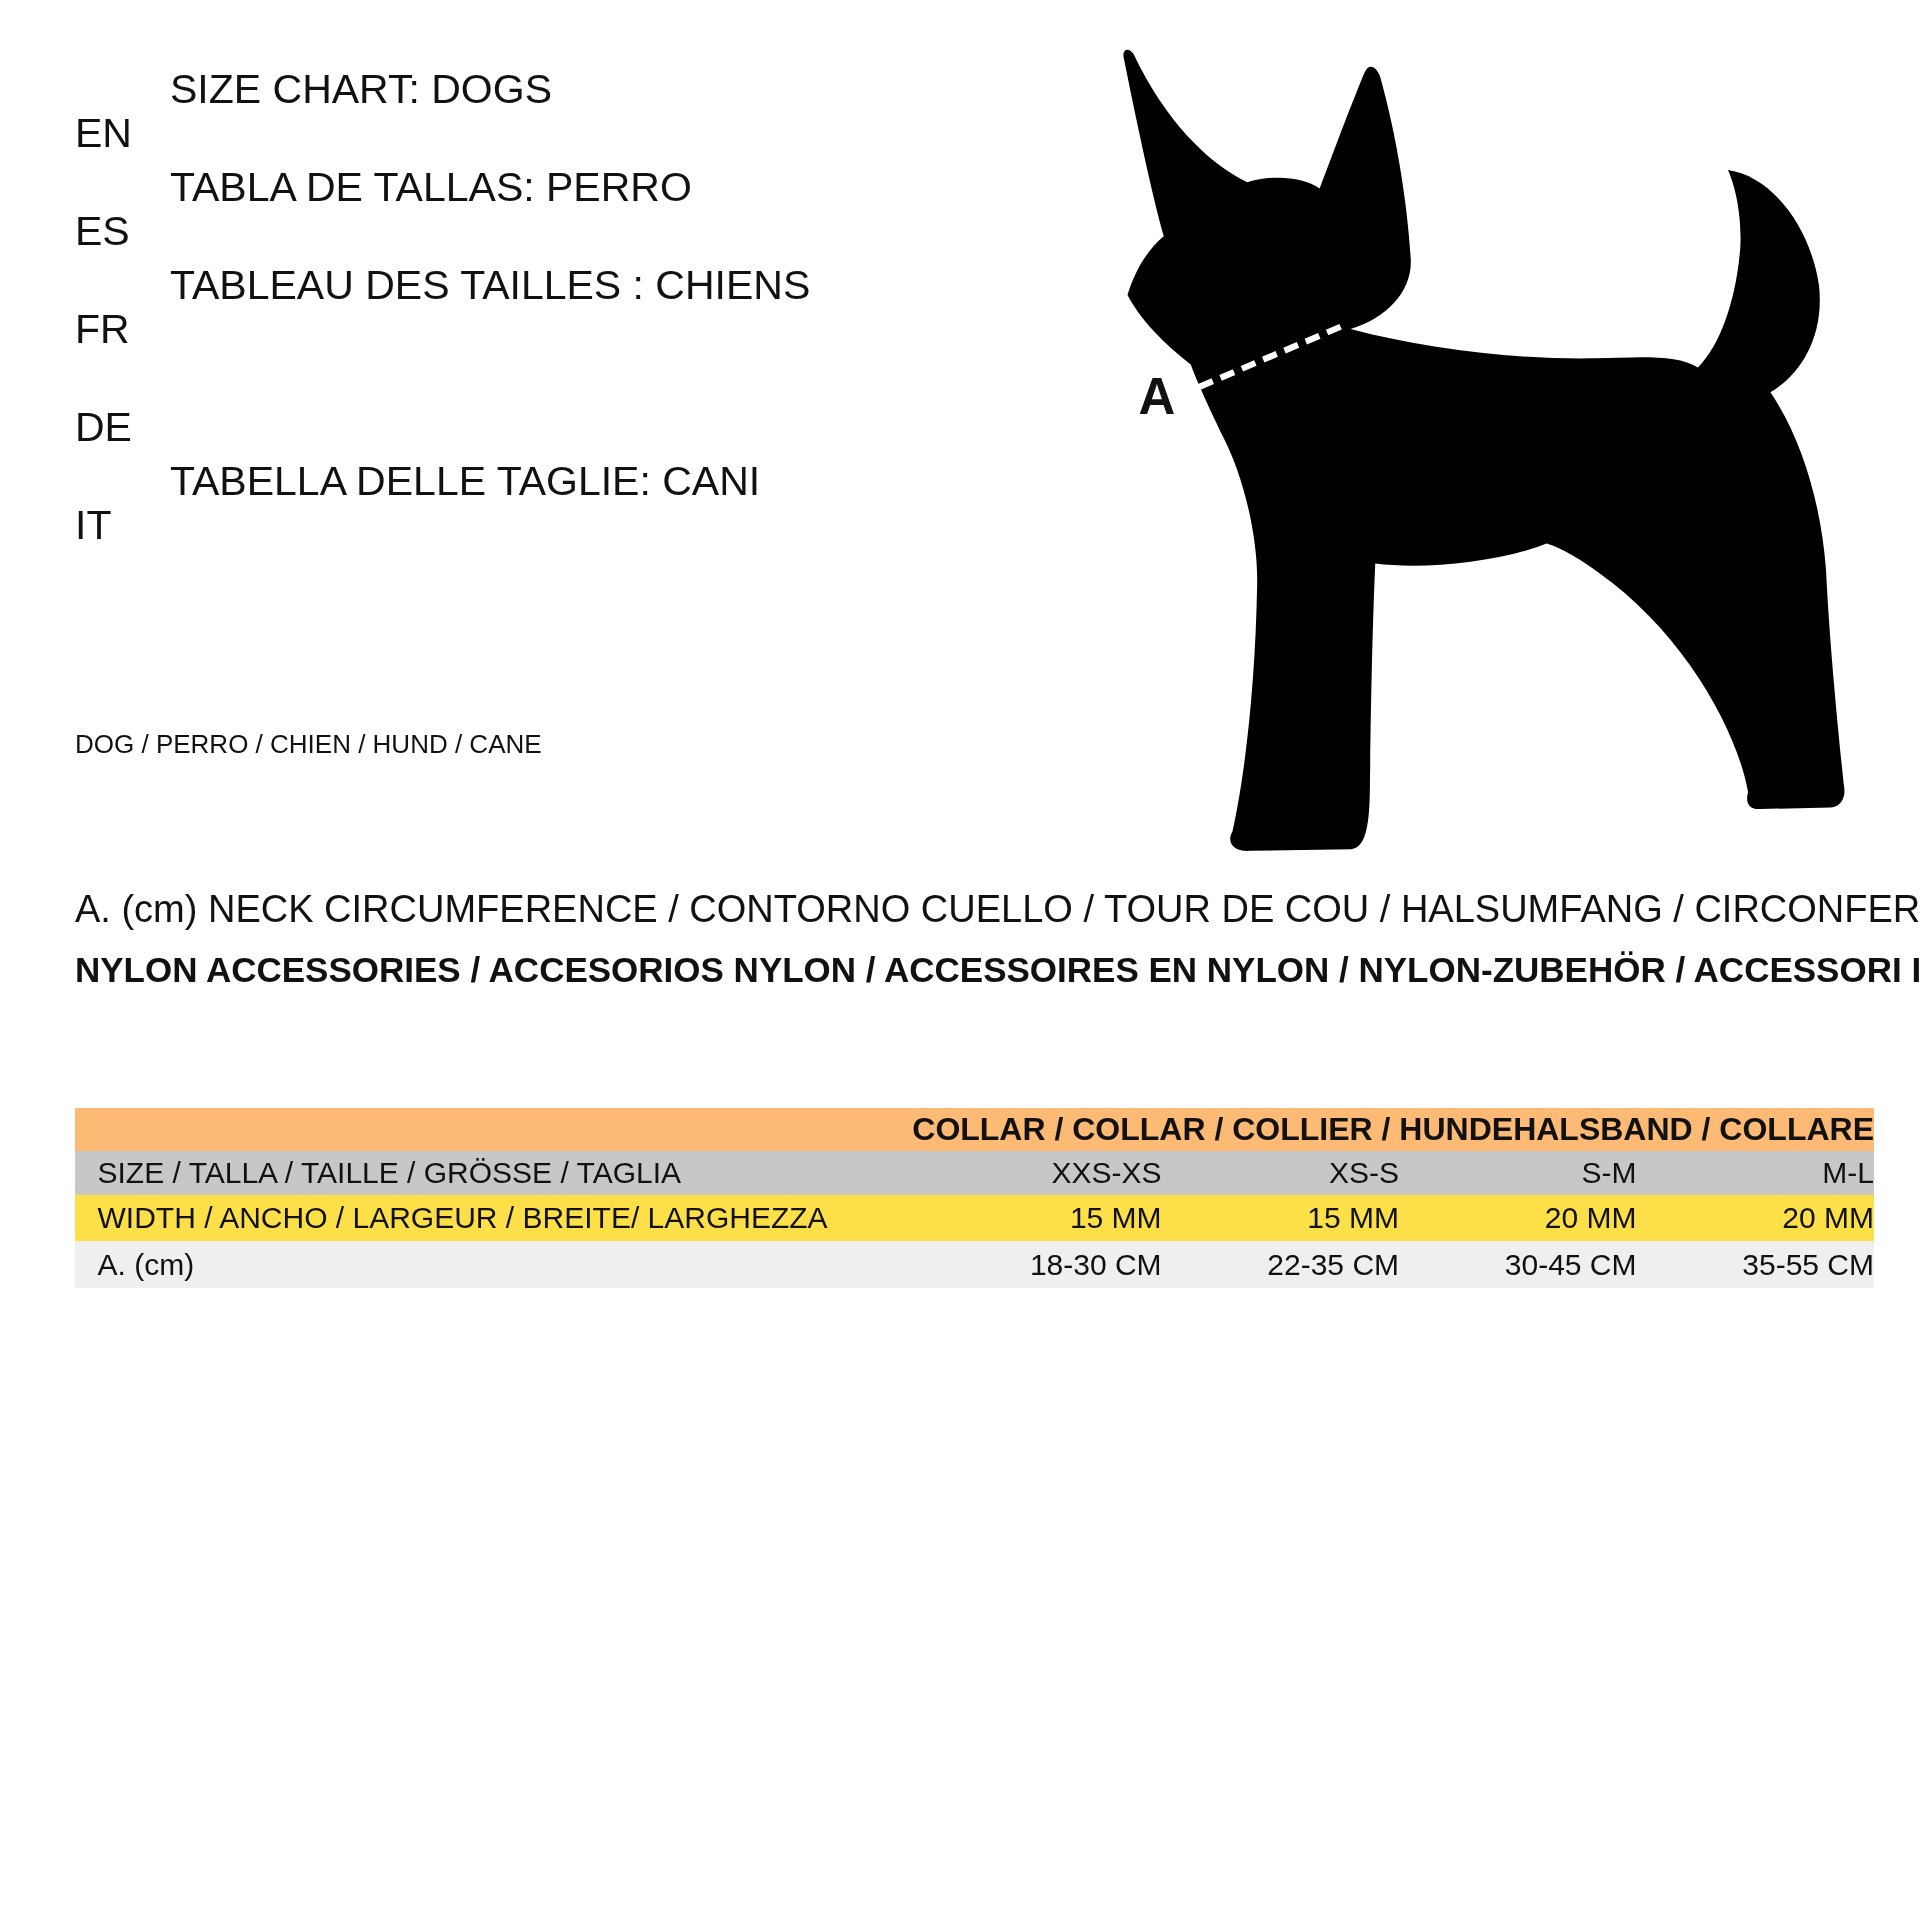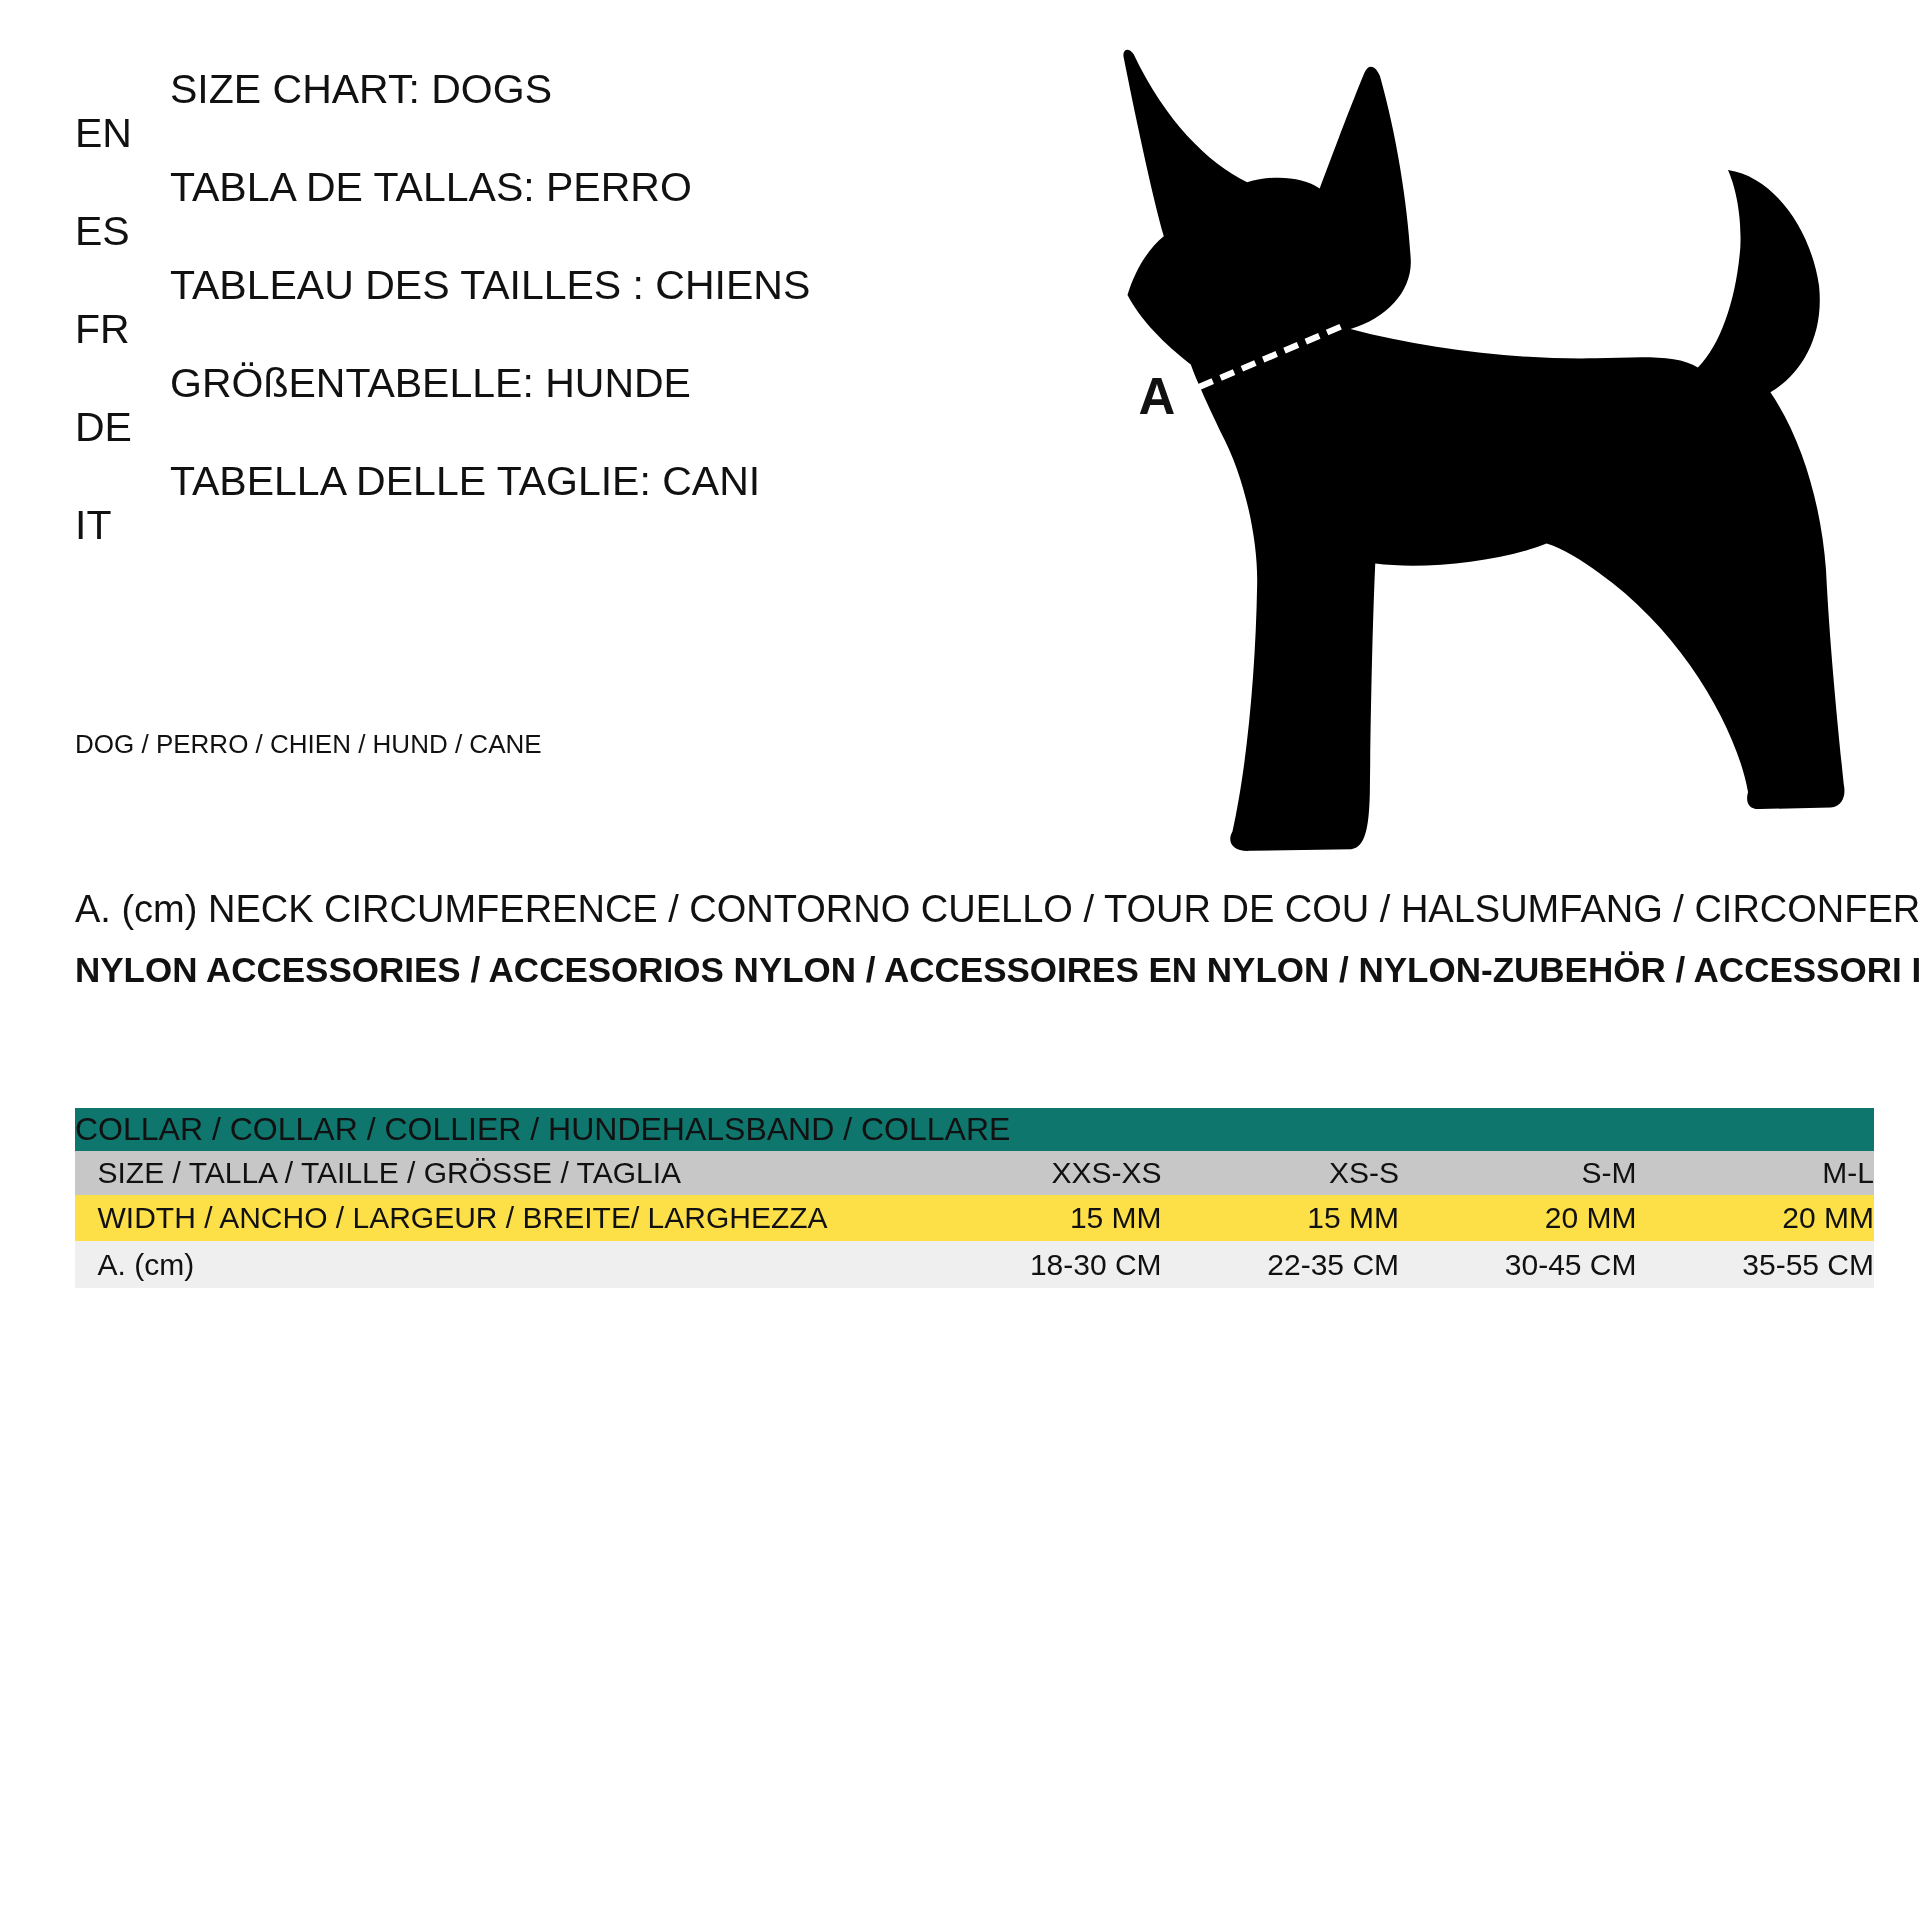--- a/index.html
+++ b/index.html
@@ -25,24 +25,24 @@
   
   .dog-caption{left:75px;top:722px;font-size:26px;line-height:45px;white-space:nowrap;font-stretch:condensed;}
   .line-a{left:75px;top:887px;font-size:38px;line-height:45px;white-space:nowrap;font-stretch:condensed;}
   .line-nylon{left:75px;top:948px;font-size:35px;line-height:44px;font-weight:700;white-space:nowrap;font-stretch:condensed;}
 
   
   .size-table{left:75px;top:1108px;width:1799px;}
   table{border-collapse:collapse;width:100%;table-layout:fixed;font-stretch:condensed;}
   td{padding:0;vertical-align:middle;font-size:30px;}
   .tbl-title td{
-    background:#0f766e;
+    background:#fdba74;
     height:43px;
-    text-align:left;
-    font-weight:400;
+    text-align:right;
+    font-weight:700;
     font-size:32px;
   }
   .row-size td{background:#C7C7C7;height:44px;}
   .row-width td{background:#fde047;height:46px;}
   .row-a td{background:#EFEFEF;height:47px;}
   td.lbl{text-align:left;padding-left:22.5px;}
   td.val{text-align:right;}
 </style>
 </head>
 <body>
@@ -55,21 +55,20 @@
   <div class="lang-row">
     <span class="lang-code">ES</span>
     <span class="lang-label">TABLA DE TALLAS: PERRO</span>
   </div>
   <div class="lang-row">
     <span class="lang-code">FR</span>
     <span class="lang-label">TABLEAU DES TAILLES : CHIENS</span>
   </div>
   <div class="lang-row">
     <span class="lang-code">DE</span>
-    <span class="lang-label">GRÖßENTABELLE: HUNDE</span>
   </div>
   <div class="lang-row">
     <span class="lang-code">IT</span>
     <span class="lang-label">TABELLA DELLE TAGLIE: CANI</span>
   </div>
 </div>
 
 <div class="abs dog-figure">
   <svg viewBox="0 0 1100 1100" aria-hidden="true">
     <path fill="#000" d="

